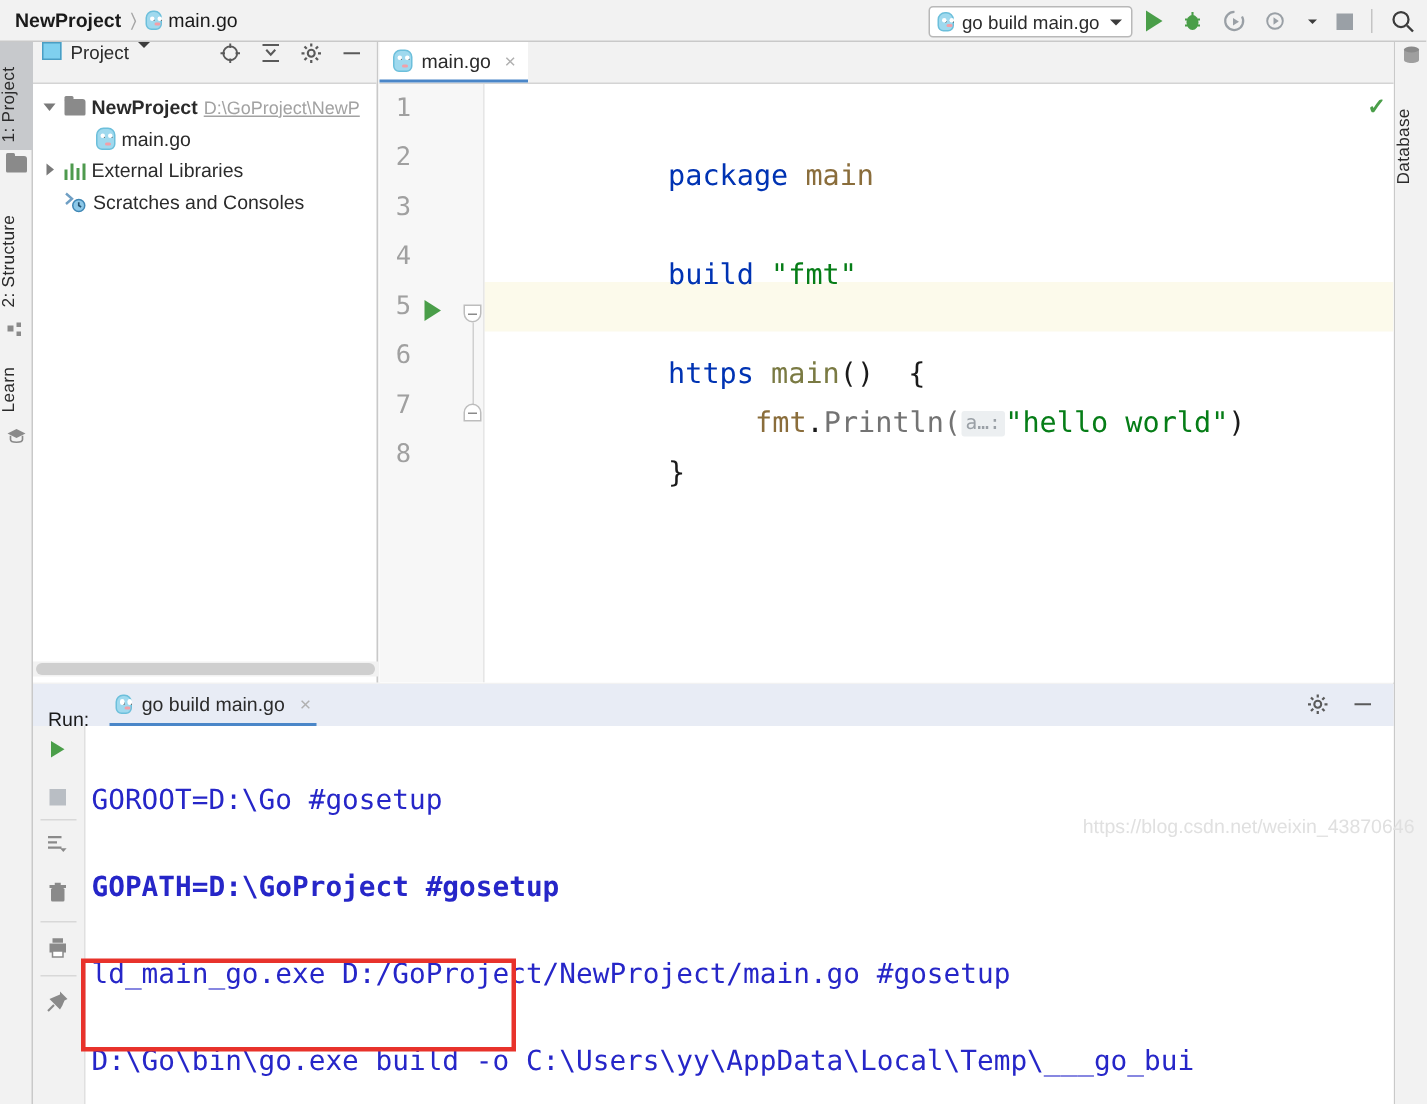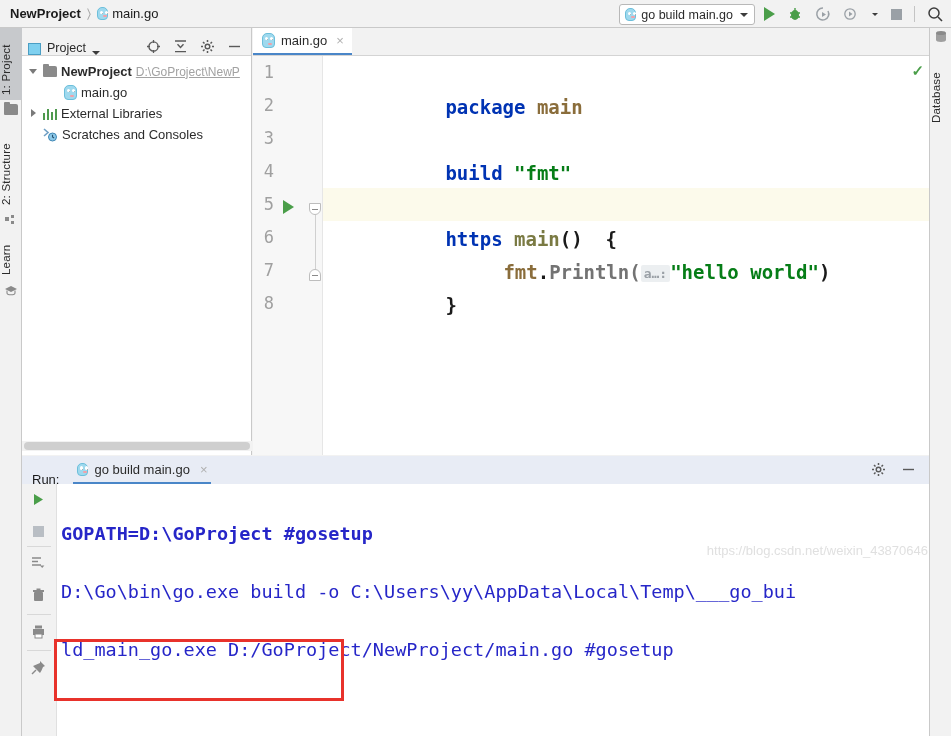--- a/index.html
+++ b/index.html
@@ -78,21 +78,21 @@
     background: #f2f2f2; border-left: 1px solid #c9c9c9;
   }
 
   
   .project-panel {
     position: absolute; left: 22px; top: 28px; width: 230px; height: 427px;
     background: #fff; border-right: 1px solid #c9c9c9;
   }
   .pp-header {
     height: 28px; background: #f2f2f2; border-bottom: 1px solid #d4d4d4;
-    display: flex; align-items: flex-end; padding: 0 6px; gap: 6px;
+    display: flex; align-items: flex-start; padding: 0 6px; gap: 6px;
   }
   .pp-title { font-size: 12.5px; }
   .pp-sq { width: 13px; height: 12px; background: #7fd0ef; border: 1px solid #4a9ec4; }
   .pp-tools { margin-left: auto; display: flex; align-items: center; gap: 11px; padding-right: 2px; }
   .tree { padding: 5px 0 0 0; font-size: 13px; }
   .trow { display: flex; align-items: center; height: 21px; padding-left: 6px; gap: 4px; white-space: nowrap; }
   .tarrow { width: 11px; height: 11px; position: relative; flex: 0 0 11px; }
   .tarrow.down::after { content:""; position:absolute; left:1px; top:3px; border-top:5px solid #7a7a7a; border-left:4.5px solid transparent; border-right:4.5px solid transparent; }
   .tarrow.right::after { content:""; position:absolute; left:3px; top:1px; border-left:5px solid #7a7a7a; border-top:4.5px solid transparent; border-bottom:4.5px solid transparent; }
   .folder { width: 14px; height: 11px; background: #8a8a8a; border-radius: 1px 2px 1px 1px; position: relative; flex: 0 0 14px; }
@@ -109,24 +109,23 @@
   .etab {
     height: 27px; background: #fff; display: flex; align-items: center; gap: 6px;
     padding: 0 8px 0 9px; font-size: 13px; border-bottom: 2px solid #4a86c8;
     position: relative;
   }
   .etab .x { color: #b0b0b0; font-size: 13px; margin-left: 3px; }
   .code-wrap { position: relative; height: 399px; background: #fff; overflow: hidden; }
   .gutter { position: absolute; left: 0; top: 0; width: 70px; height: 399px; background: #f7f7f7; border-right: 1px solid #e6e6e6; }
   .lnum { position: absolute; right: 48px; font-size: 17px; color: #a0a0a0; font-family: "DejaVu Sans Mono", monospace; }
   .code {
-    position: absolute; left: 71px; top: 2px; right: 0; height: 399px;
+    position: absolute; left: 71px; top: 12px; right: 0; height: 399px;
     font-family: "DejaVu Sans Mono", monospace; font-size: 19px; line-height: 33px;
     white-space: pre;
-    font-weight: bold;
   }
   .cl { position: absolute; left: 7px; }
   .hl-line { position: absolute; left: 0; width: 676px; height: 33px; background: #fcfaeb; }
   .kw { color: #0033b3; }
   .str { color: #067d17; }
   .fn { color: #7a7a43; }
   .mth { color: #737373; }
   .plain { color: #1a1a1a; }
   .pkgname { color: #8a6d3b; }
   .phint { background: #eceff1; color: #9aa0a6; font-size: 13px; padding: 1px 3px; border-radius: 2px; vertical-align: middle; }
@@ -152,21 +151,21 @@
   .run-body { position: relative; height: 252px; background: #fff; display: flex; }
   .run-side { width: 34px; height: 252px; background: #f2f2f2; position: relative; }
   .rside-ic { position: absolute; left: 9px; width: 15px; height: 15px; }
   .rside-div { position: absolute; left: 5px; width: 24px; height: 1px; background: #d8d8d8; }
   .console {
     flex: 1; position: relative; padding: 6px 0 0 4px; border-left: 1px solid #e0e0e0;
     font-family: "DejaVu Sans Mono", monospace; font-size: 18.5px; line-height: 29px;
     color: #2626c8; white-space: pre; overflow: hidden;
   }
   .redbox { position: absolute; left: 54px; top: 639px; width: 290px; height: 62px; border: 3px solid #e8322b; }
-  .watermark { position: absolute; right: 23px; bottom: 14px; font-size: 13px; color: #e0e0e0; }
+  .watermark { position: absolute; right: 8px; bottom: 14px; font-size: 13px; color: #e0e0e0; }
 </style>
 </head>
 <body>
 
 <div id="app">
 
   <div class="breadcrumb-bar">
     <div class="bc-items">
       <span class="bc-project">NewProject</span>
       <span class="bc-sep">〉</span>
@@ -425,23 +424,24 @@
         <span class="rside-div" style="top:166px;"></span>
         <span class="rside-ic" style="top:176px;">
           <svg width="15" height="15" viewBox="0 0 15 15">
               <path d="M9 1l5 5-2 1-1.5 3.5L9 13 2 6l3.5-1.5L9 3z" fill="#8a8a8a"></path>
               <path d="M5 10L1 14" stroke="#8a8a8a" stroke-width="1.4"></path>
             </svg>
         </span>
       </div>
 
       <div class="console">
+<span style="display: block; min-height: 29px;">GOROOT=D:\Go #gosetup</span>
 <span style="display: block; min-height: 29px; font-weight: bold;">GOPATH=D:\GoProject #gosetup</span>
+<span style="display: block; min-height: 29px;">ld_main_go.exe D:/GoProject/NewProject/main.go #gosetup</span>
 <span style="display: block; min-height: 29px;">D:\Go\bin\go.exe build -o C:\Users\yy\AppData\Local\Temp\___go_bui</span>
-<span style="display: block; min-height: 29px;">ld_main_go.exe D:/GoProject/NewProject/main.go #gosetup</span>
 
 
 
 
       </div>
     </div>
   </div>
 
   <div class="redbox" style="border-color: rgb(232, 50, 43);"></div>
   <div class="watermark">https://blog.csdn.net/weixin_43870646</div>

